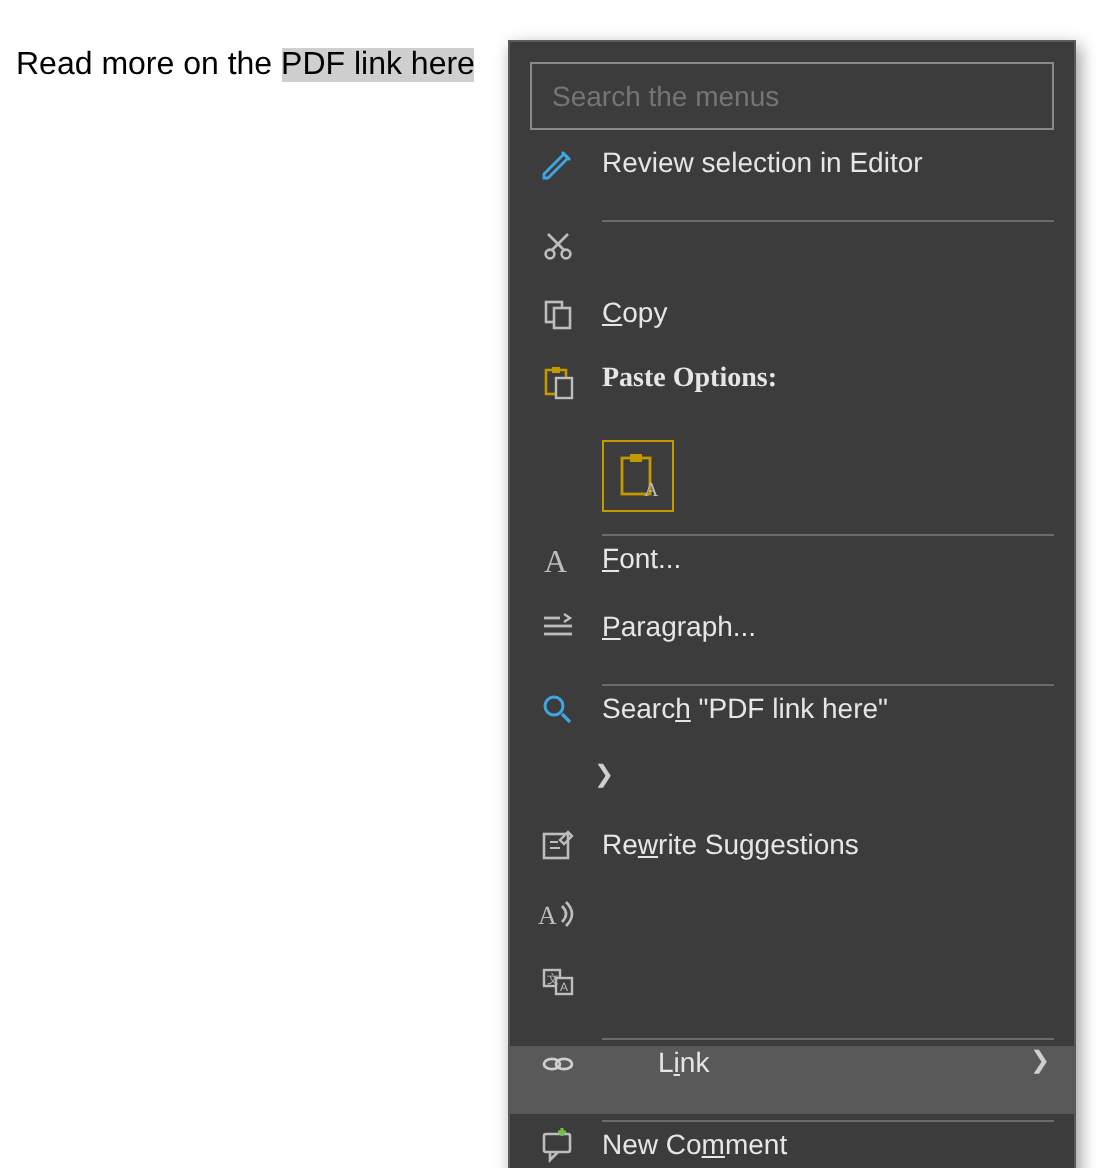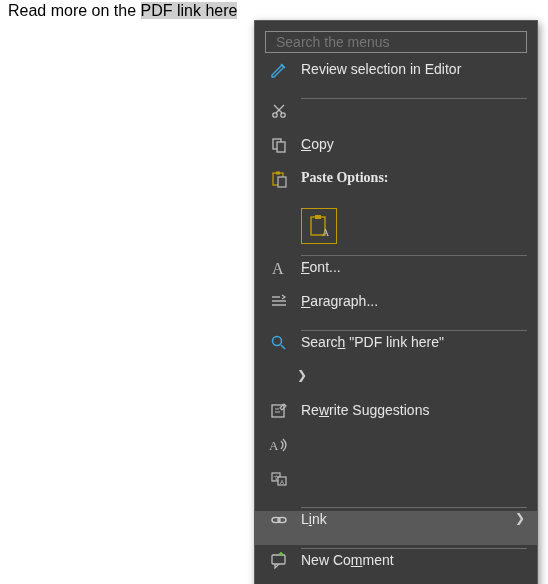--- a/index.html
+++ b/index.html
@@ -1,51 +1,51 @@
 <!DOCTYPE html>
 <html><head>
 <meta charset="utf-8">
 <style>
   * { box-sizing: border-box; margin: 0; padding: 0; }
   html, body { width: 548px; height: 584px; overflow: hidden; font-family: "Segoe UI", Arial, sans-serif; background: #fff; }
-  .doc-area { position: relative; width: 100%; height: 100%; padding: 2px 8px; }
+  .doc-area { position: relative; width: 100%; height: 100%; padding: 24px 8px; }
   .doc-text { font-size: 16px; color: #000; white-space: pre; }
   .sel { background: #cfcfcf; }
   .context-menu {
     position: absolute;
     top: 20px;
     left: 254px;
     width: 284px;
     background: #3c3c3c;
     border: 1px solid #5a5a5a;
     box-shadow: 2px 3px 8px rgba(0,0,0,.4);
     padding: 6px 0 6px 0;
     font-size: 14px;
     color: #e6e6e6;
   }
   .search-wrap { padding: 4px 10px 8px 10px; }
   .search-box {
     width: 100%;
-    height: 22px;
+    height: 34px;
     background: #3c3c3c;
     border: 1px solid #8a8a8a;
     color: #cfcfcf;
     padding: 0 10px;
     font-size: 14px;
     outline: none;
   }
   .menu-item {
     display: flex;
     align-items: flex-start;
     height: 34px;
     padding: 0 12px 0 12px;
     cursor: default;
     position: relative;
   }
-  .menu-item.hover { background: #595959; }
+  .menu-item.hover { background: #595959; gap: 28px; }
   .icon-slot {
     width: 24px;
     display: flex;
     justify-content: center;
     align-items: center;
     flex-shrink: 0;
   }
   .label {
     padding-left: 10px;
     flex: 1;

